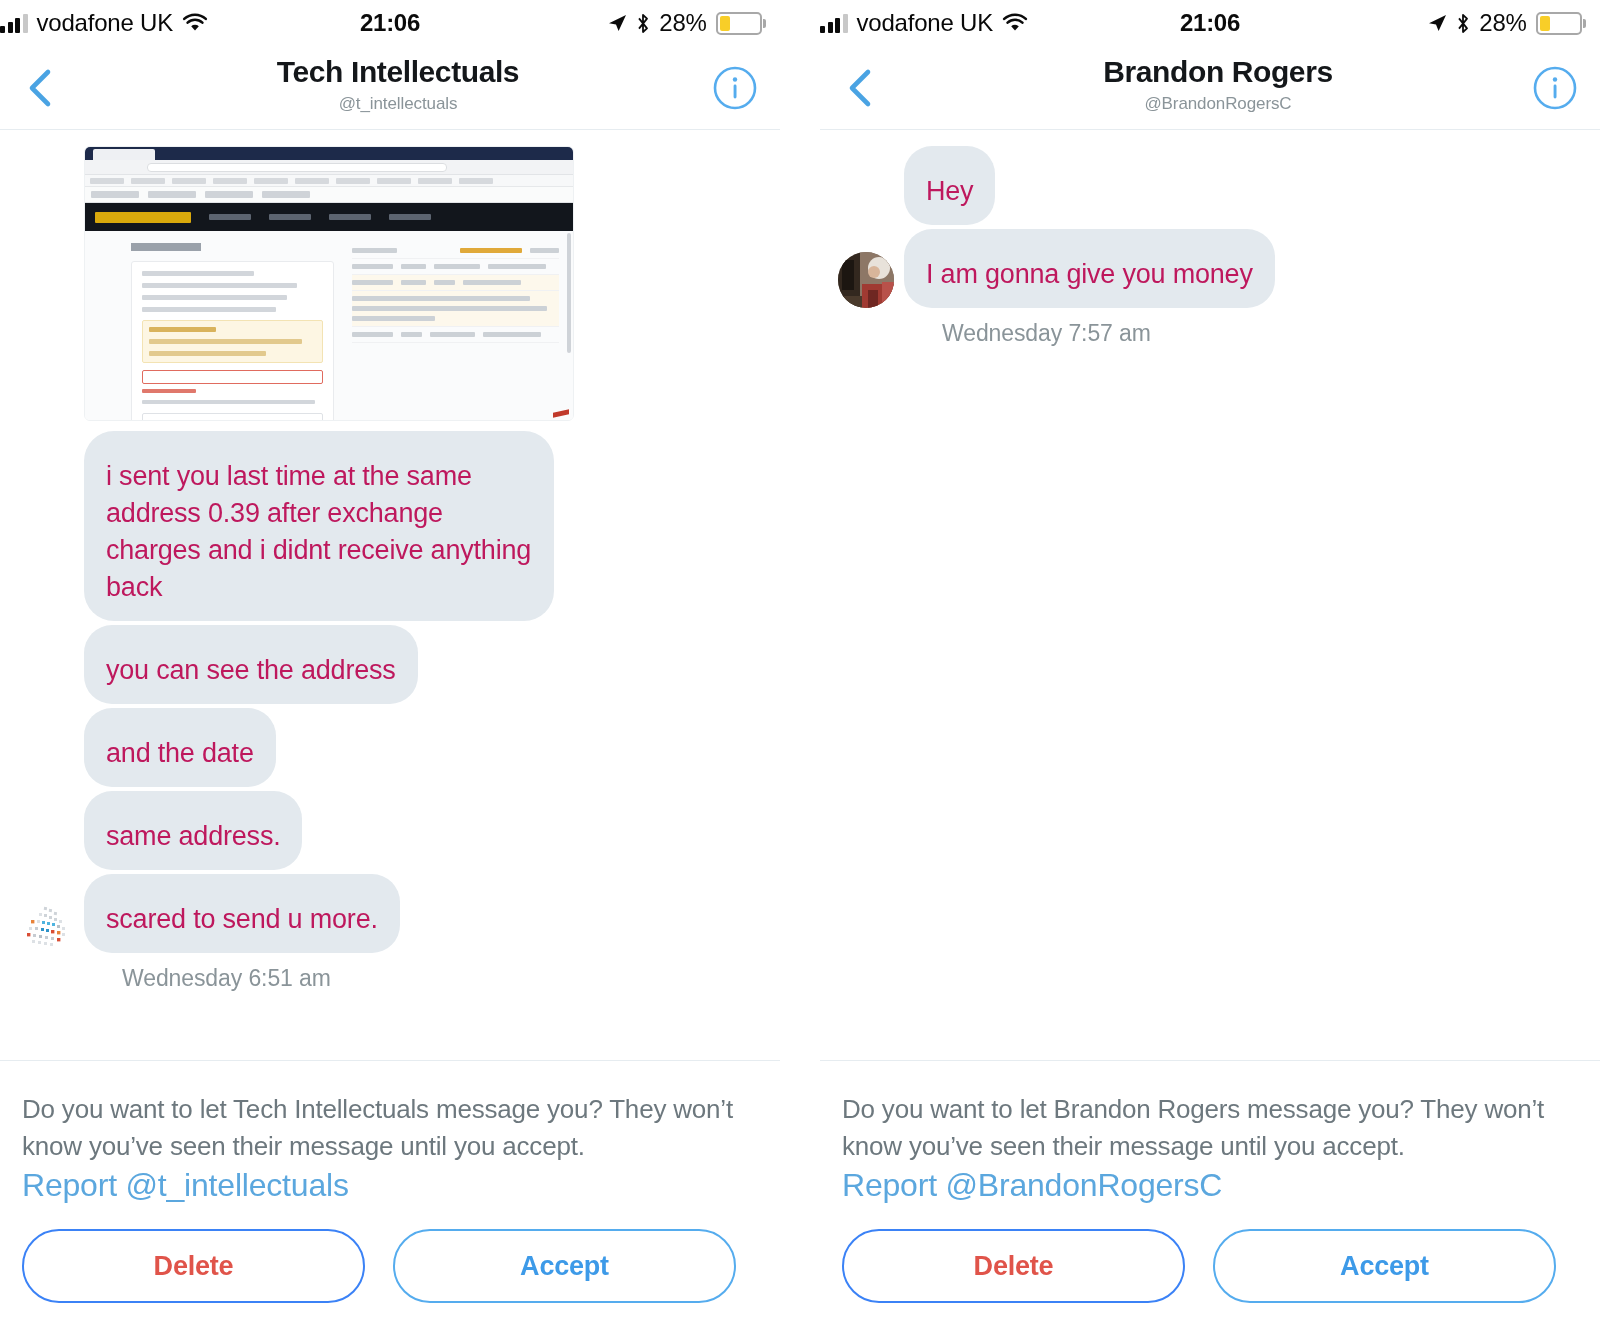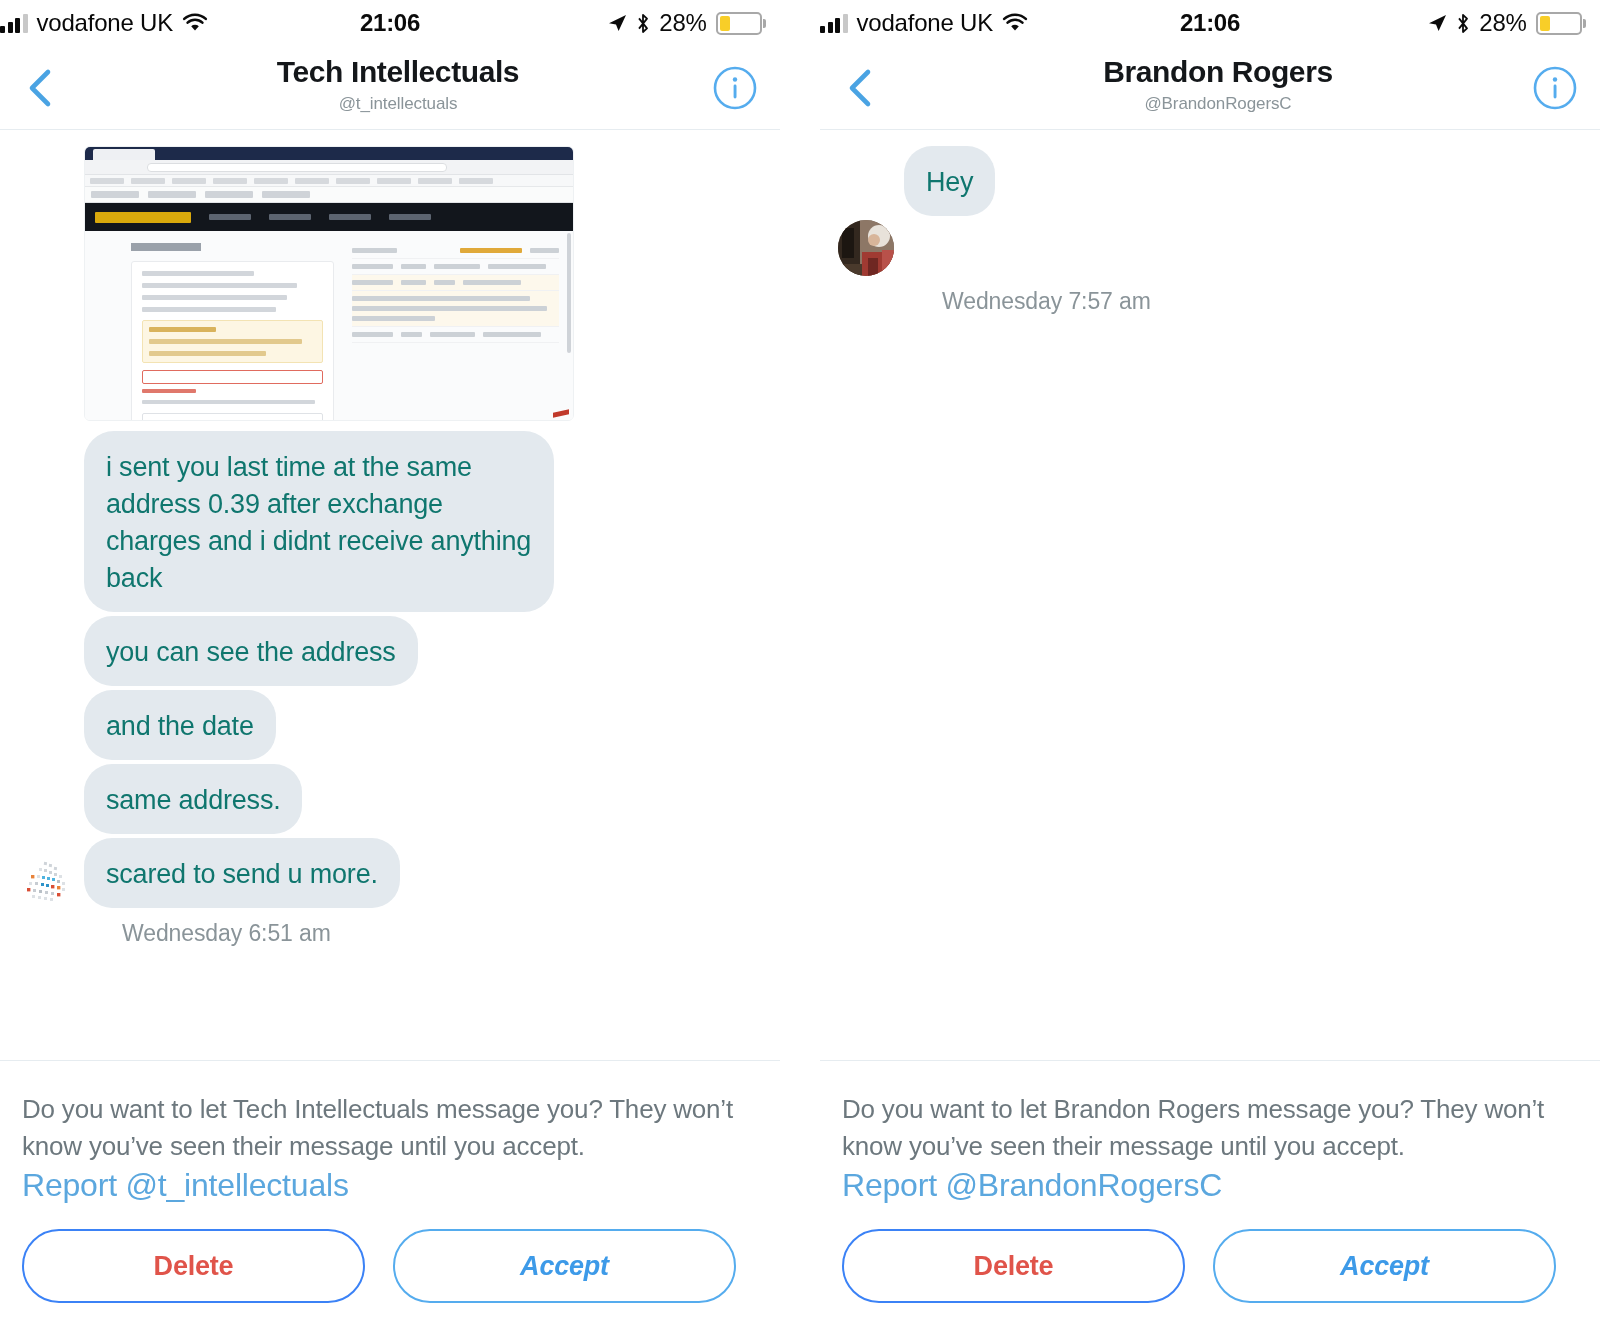--- a/index.html
+++ b/index.html
@@ -101,22 +101,22 @@
   }
   .avatar-slot { width: 66px; flex: 0 0 66px; height: 56px; display: flex; align-items: flex-end; }
   .avatar {
     width: 56px; height: 56px; border-radius: 50%;
     overflow: hidden; background: #ffffff;
   }
   .avatar.spacer { background: transparent; }
   .bubble {
     background: #e3e9ee;
     border-radius: 28px;
-    padding: 18px 22px 15px 22px;
-    font-size: 27px; line-height: 37px; color: #0f766e;
+    padding: 27px 22px 15px 22px;
+    font-size: 27px; line-height: 37px; color: #be185d;
     max-width: 470px;
     letter-spacing: -0.2px;
   }
   .bubble.multiline { border-radius: 30px; }
   .media-row { padding: 0 18px 0 18px; display: flex; align-items: flex-end; margin-bottom: 10px; }
   .media-thumb {
     width: 490px; height: 275px;
     border-radius: 6px; overflow: hidden;
     background: #ffffff;
     position: relative;
@@ -144,21 +144,21 @@
     display: flex; gap: 28px; padding: 24px 22px 30px 0px;
   }
   .btn {
     flex: 1 1 0; height: 74px;
     border-radius: 37px; background: #ffffff;
     display: flex; align-items: center; justify-content: center;
     font-size: 27px; font-weight: bold; letter-spacing: -0.2px;
     cursor: pointer;
   }
   .btn.delete { border: 2px solid #3b82f6; color: #e0544a; }
-  .btn.accept { border: 2px solid #55acee; color: #3d9ae8; font-style: italic; }
+  .btn.accept { border: 2px solid #55acee; color: #3d9ae8; }
 
   
   .tb { position: absolute; inset: 0; background: #fdfdfd; }
   .tb-chrome { height: 13px; background: #1d2a4a; position: relative; }
   .tb-tab {
     position: absolute; left: 8px; top: 2px; width: 62px; height: 11px;
     background: #eef0f3; border-radius: 2px 2px 0 0;
   }
   .tb-urlbar { height: 15px; background: #f2f3f5; border-bottom: 1px solid #e2e4e7; position: relative; }
   .tb-url {
@@ -514,20 +514,21 @@
               <rect x="22" y="0" width="34" height="56" fill="#8d7766"></rect>
               <circle cx="41" cy="16" r="11" fill="#e8e2da"></circle>
               <circle cx="36" cy="20" r="6" fill="#d8b59a"></circle>
               <rect x="24" y="32" width="32" height="24" fill="#a03a32"></rect>
               <rect x="30" y="38" width="10" height="18" fill="#6f2722"></rect>
               <rect x="44" y="30" width="12" height="26" fill="#b8514a"></rect>
               <rect x="0" y="44" width="24" height="12" fill="#4a3a2c"></rect>
             </svg>
           </div>
         </div>
+        <div class="bubble">I am gonna give you money</div>
       </div>
       <div class="timestamp">Wednesday 7:57 am</div>
     </div>
 
     <div class="request">
       <div class="request-text">Do you want to let Brandon Rogers message you? They won’t know you’ve seen their message until you accept.</div>
       <span class="report-link">Report @BrandonRogersC</span>
       <div class="actions">
         <div class="btn delete">Delete</div>
         <div class="btn accept">Accept</div>

